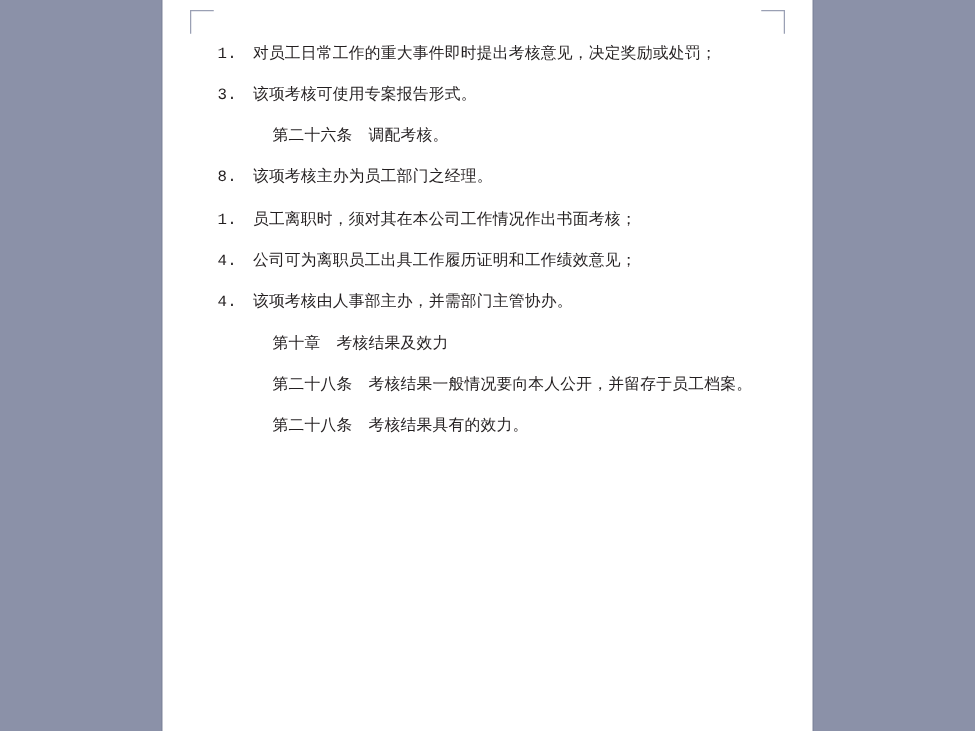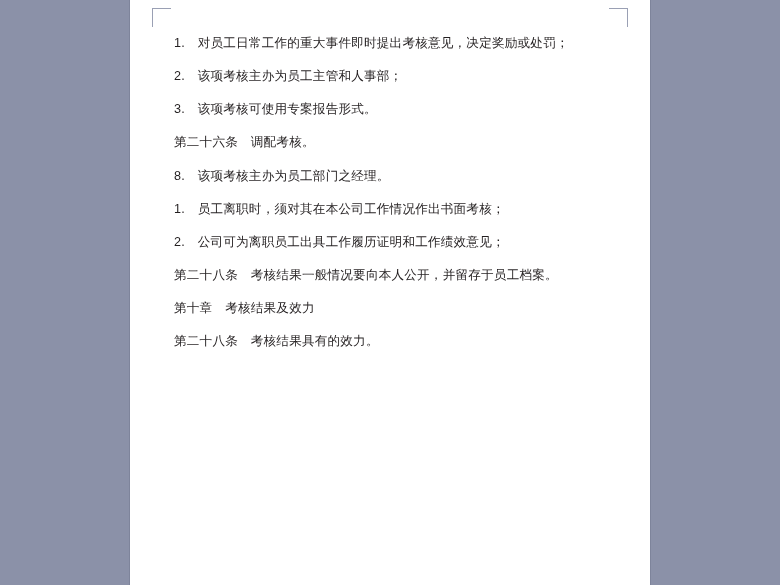--- a/index.html
+++ b/index.html
@@ -49,50 +49,51 @@
   }
   .page-inner {
     position: absolute;
     left: 0;
     top: 0;
     width: 520px;
     padding: 34px 36px 0 36px;
     box-sizing: border-box;
   }
   .para {
-    font-family: Liberation Sans, sans-serif;
+    font-family: Liberation Mono, monospace;
     font-size: 12.6px;
     line-height: 1.52;
     color: #231f20;
     margin: 0 0 14px 0;
     text-align: justify;
     letter-spacing: 0.2px;
   }
   .para.heading {
     padding-left: 8px;
+    margin-left: 44px;
   }
   .para.list {
     padding-left: 22px;
     text-indent: -14px;
   }
 </style>
 </head>
 <body>
 
 <div class="viewport">
   <div class="page">
     <div class="margin-mark tl"></div>
     <div class="margin-mark tr"></div>
 
     <div class="page-inner">
       <p class="para list">1.　对员工日常工作的重大事件即时提出考核意见，决定奖励或处罚；</p>
-      <p class="para list">2.　该项考核主办为员工主管和人事部；</p>
       <p class="para list">3.　该项考核可使用专案报告形式。</p>
       <p class="para heading">第二十六条　调配考核。</p>
       <p class="para list">8.　该项考核主办为员工部门之经理。</p>
       <p class="para list">1.　员工离职时，须对其在本公司工作情况作出书面考核；</p>
-      <p class="para list">2.　公司可为离职员工出具工作履历证明和工作绩效意见；</p>
+      <p class="para list">4.　公司可为离职员工出具工作履历证明和工作绩效意见；</p>
+      <p class="para list">4.　该项考核由人事部主办，并需部门主管协办。</p>
+      <p class="para heading">第十章　考核结果及效力</p>
       <p class="para heading">第二十八条　考核结果一般情况要向本人公开，并留存于员工档案。</p>
-      <p class="para heading">第十章　考核结果及效力</p>
       <p class="para heading">第二十八条　考核结果具有的效力。</p>
     </div>
   </div>
 </div>
 
 </body></html>

